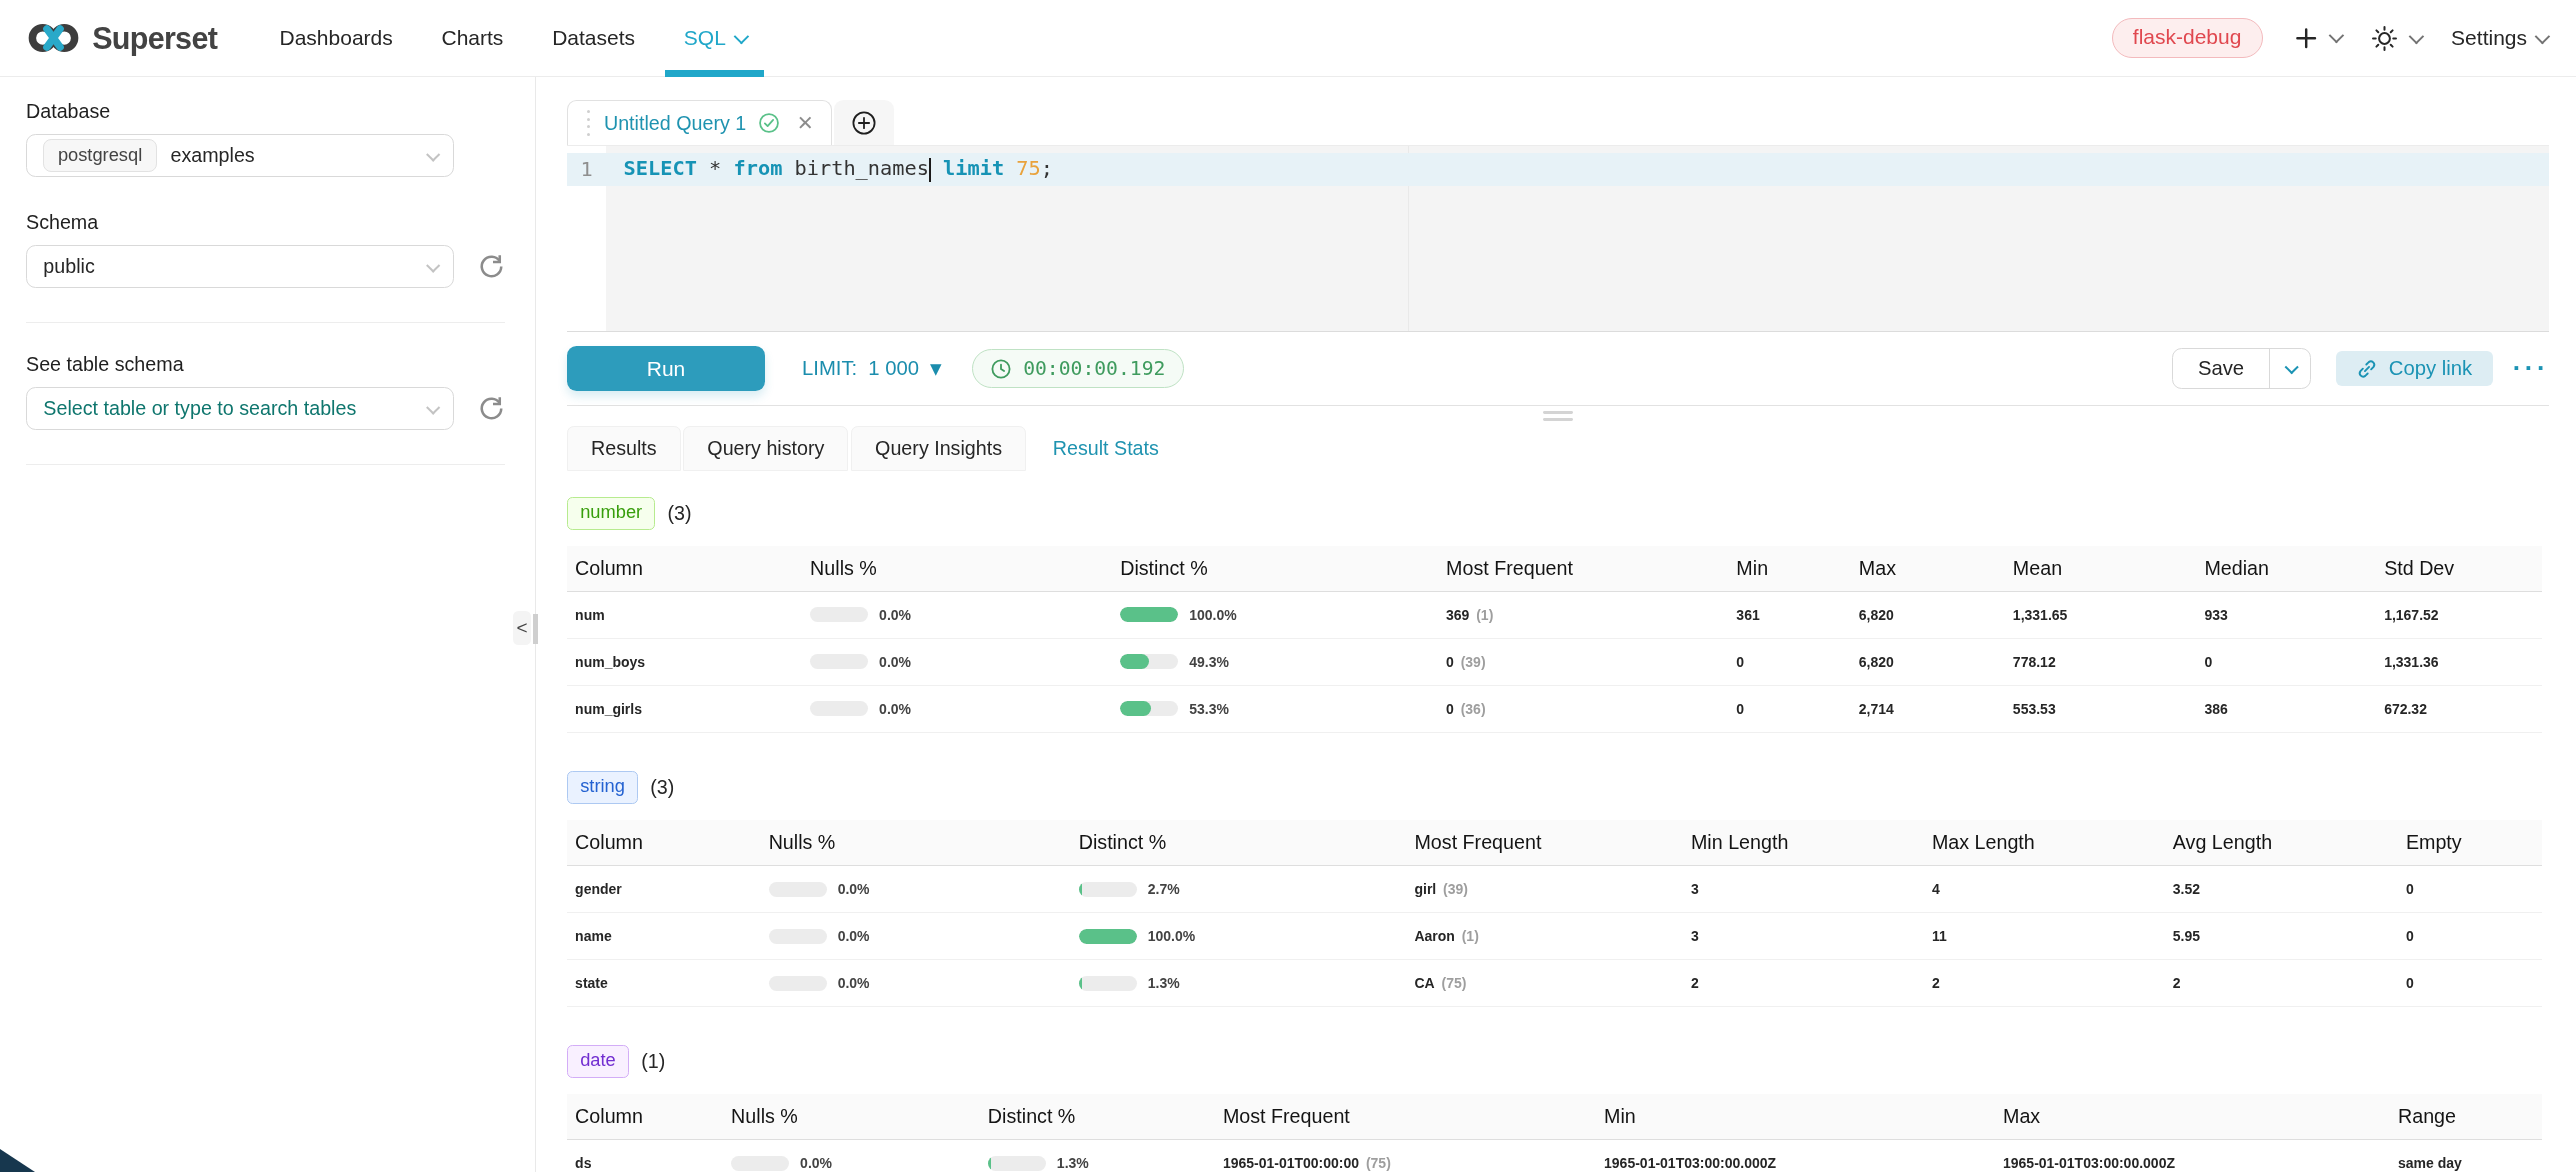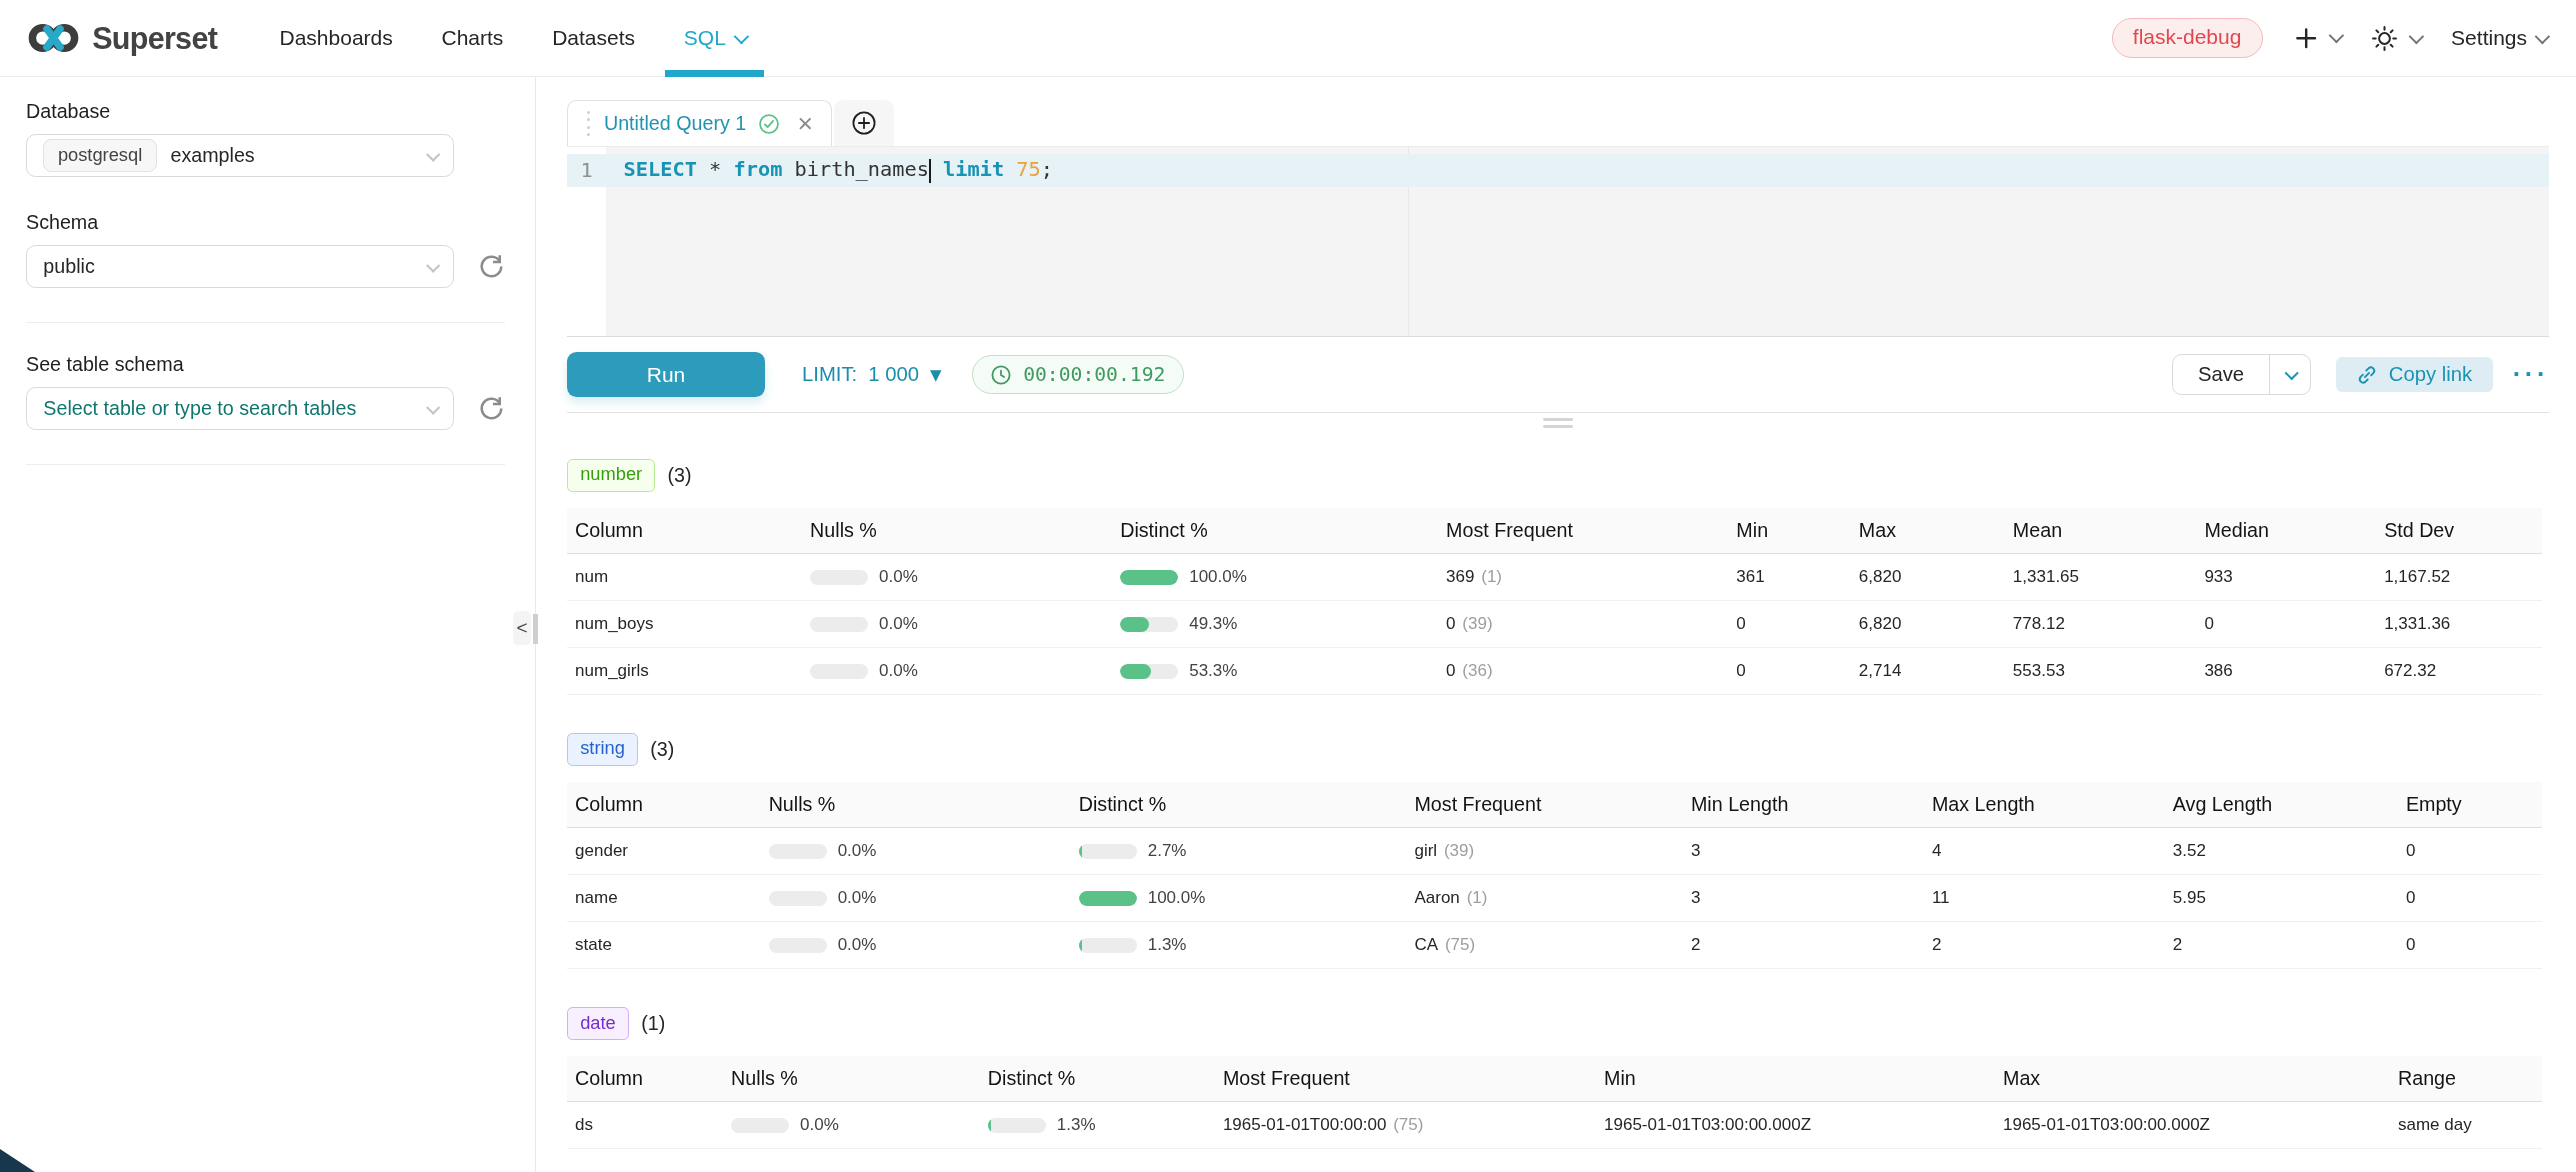--- a/index.html
+++ b/index.html
@@ -114,22 +114,22 @@
 
   
   .sections { padding-top:17.6px; overflow:hidden; }
   .sec-head { display:flex; align-items:center; gap:12.2px; margin:8.1px 0 16.3px; }
   .sec-head.later { margin-top:38px; }
   .type-tag { font-size:18.3px; padding:3.4px 12.2px 5.4px; border-radius:5.4px; border:1.4px solid; }
   .sec-count { font-size:19.7px; color:#262626; }
   table.stats { width:1975px; border-collapse:collapse; table-layout:fixed; }
   .stats th { text-align:left; background:#fafafa; font-size:19.7px; font-weight:500; color:#141414;
     padding:11px 9.5px 11px 8.1px; border-bottom:1.4px solid #dedede; }
-  .stats td { height:47px; font-size:17px; color:#262626; padding:0 9.5px 0 8.1px;
-    border-bottom:1.4px solid #f0f0f0; }
+  .stats td { height:47px; font-size:14px; color:#262626; padding:0 9.5px 0 8.1px;
+    border-bottom:1.4px solid #f0f0f0;font-weight:bold; }
   .bar-wrap { display:flex; align-items:center; gap:11px; }
   .bar { width:58px; height:15px; border-radius:7.5px; background:#ececec; overflow:hidden; flex:0 0 58px; }
   .bar-fill { height:100%; background:#5ac189; border-radius:7.5px; }
   .pct-label { color:#434343; }
   .mf-count { color:#9e9e9e; margin-left:6.8px; }
 
   
   .cursor-tri { position:fixed; left:0; bottom:0; width:35px; height:23px; background:#17374e;
     clip-path:polygon(0 0, 100% 100%, 0 100%); }
 
@@ -311,20 +311,26 @@
         <span>Copy link</span>
       </button>
       <span class="more-dots">···</span>
     </div>
 
     <div class="splitter">
         <i></i>
         <i></i>
       </div>
 
+    <div class="result-tabs">
+      <div class="rtab">Results</div>
+      <div class="rtab">Query history</div>
+      <div class="rtab">Query Insights</div>
+      <div class="rtab active">Result Stats</div>
+    </div>
 
     <div class="sections" id="sections">
         <div class="sec-head">
           <span class="type-tag" style="color: rgb(56, 158, 13); background: rgb(246, 255, 237); border-color: rgb(183, 235, 143);">number</span>
           <span class="sec-count">(3)</span>
         </div>
         <table class="stats">
           <colgroup>
             <col style="width: 11.9%;">
             <col style="width: 15.7%;">

